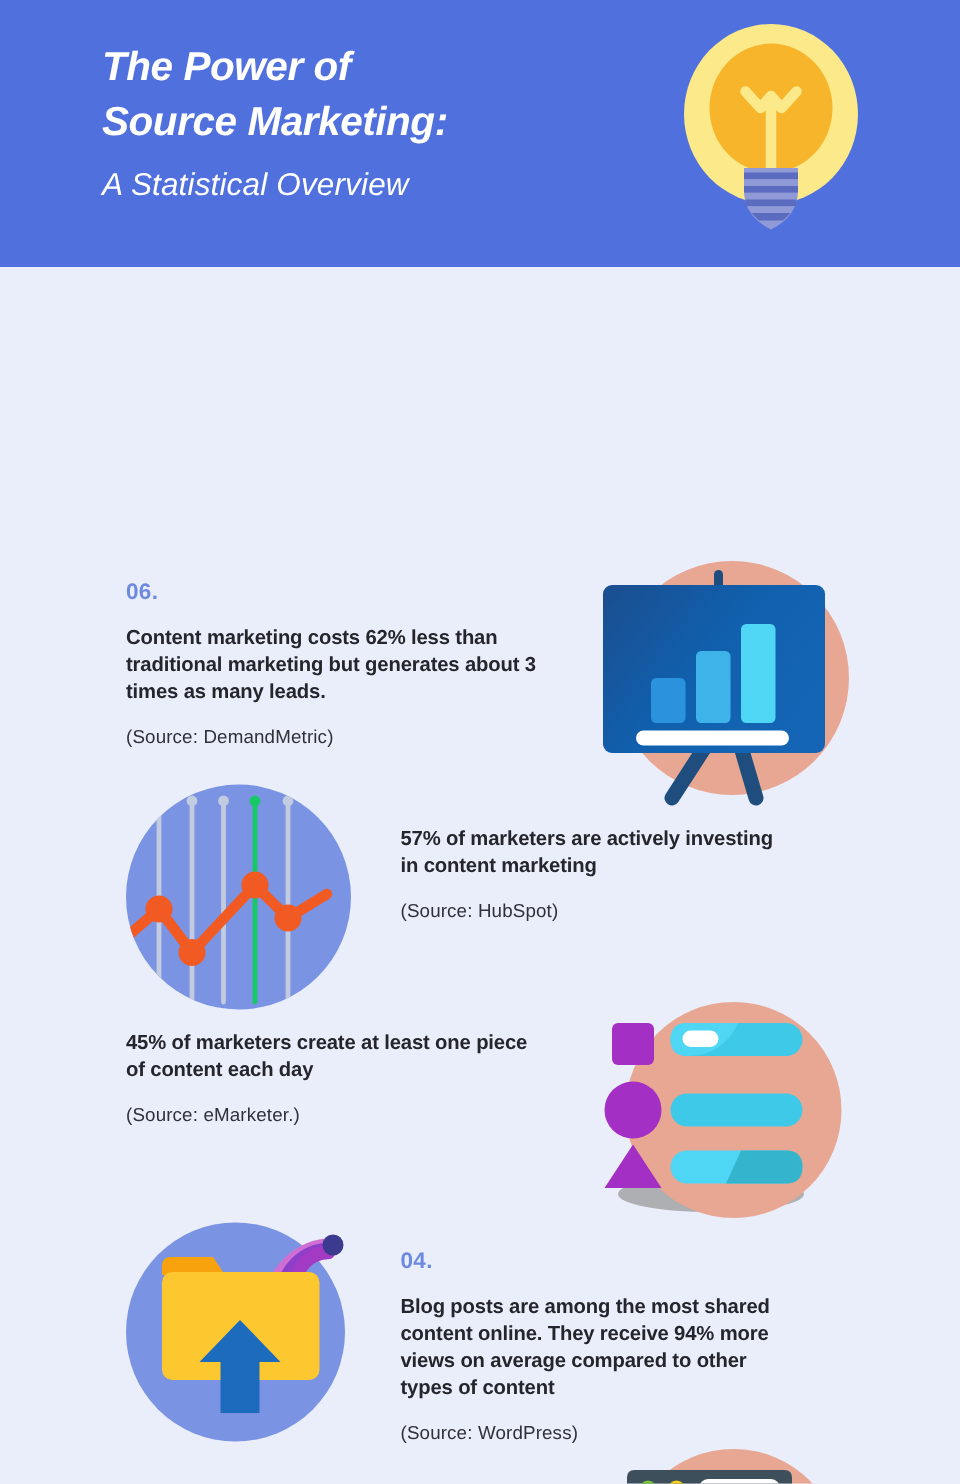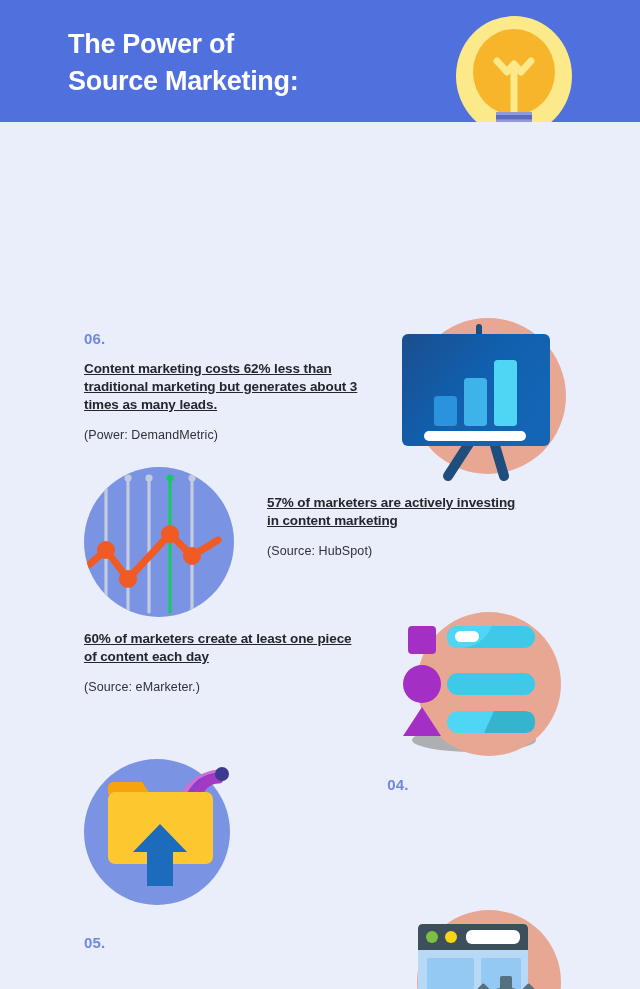--- a/index.html
+++ b/index.html
@@ -12,24 +12,25 @@
     background: #eaeefb;
     font-family: "Liberation Sans", sans-serif;
     overflow: hidden;
     position: relative;
   }
 
   
   .header {
     position: relative;
     width: 640px;
-    height: 122px;
+    height: 178px;
     background: #5070dd;
     box-sizing: border-box;
     overflow: hidden;
+    font-style: italic;
   }
   .header-text {
     position: absolute;
     left: 68px;
     top: 26px;
     width: 390px;
   }
   .title-line {
     color: #ffffff;
     font-size: 27px;
@@ -73,21 +74,20 @@
     font-weight: bold;
     letter-spacing: 0.2px;
     margin-bottom: 13px;
   }
   .stat {
     color: #25262c;
     font-size: 13.5px;
     font-weight: bold;
     line-height: 18px;
     letter-spacing: -0.1px;
-    text-decoration: underline;
   }
   .src {
     color: #2f3038;
     font-size: 12.5px;
     font-weight: normal;
     line-height: 16px;
     margin-top: 13px;
     letter-spacing: 0.1px;
   }
   .art {
@@ -95,20 +95,21 @@
   }
   svg { display: block; overflow: visible; }
 </style>
 </head>
 <body>
 
 <div class="header">
   <div class="header-text">
     <div class="title-line">The Power of</div>
     <div class="title-line">Source Marketing:</div>
+    <div class="subtitle">A Statistical Overview</div>
   </div>
 
   <div class="bulb-wrap">
     <svg width="128" height="140" viewBox="0 0 128 140">
       <ellipse cx="62" cy="62" rx="58" ry="60" fill="#fce98a"></ellipse>
       <ellipse cx="62" cy="58" rx="41" ry="43" fill="#f7b52c"></ellipse>
 
       <path d="M45 47 L55 58 L62 50 L69 58 L79 47" fill="none" stroke="#fce98a" stroke-width="7" stroke-linejoin="round" stroke-linecap="round"></path>
       <rect x="58.5" y="55" width="7" height="45" fill="#fce98a"></rect>
 
@@ -122,21 +123,21 @@
     </svg>
   </div>
 </div>
 
 <div class="content">
 
   <div class="row" style="top:46px;">
     <div class="txt" style="left:84px; top:162px; width:282px;">
       <div class="num">06.</div>
       <div class="stat">Content marketing costs 62% less than traditional marketing but generates about 3 times as many leads.</div>
-      <div class="src">(Power: DemandMetric)</div>
+      <div class="src">(Source: DemandMetric)</div>
     </div>
     <div class="art" style="left:398px; top:148px;">
       <svg width="180" height="170" viewBox="0 0 180 170">
         <circle cx="90" cy="80" r="78" fill="#e8a793"></circle>
 
         <g stroke="#1f4d7e" stroke-width="10" stroke-linecap="round">
           <line x1="72" y1="126" x2="50" y2="160"></line>
           <line x1="96" y1="126" x2="106" y2="160"></line>
         </g>
 
@@ -193,21 +194,21 @@
           <circle cx="44" cy="117" r="9" fill="#f15a22"></circle>
           <circle cx="86" cy="72" r="9" fill="#f15a22"></circle>
           <circle cx="108" cy="94" r="9" fill="#f15a22"></circle>
         </g>
       </svg>
     </div>
   </div>
 
   <div class="row" style="top:486px;">
     <div class="txt" style="left:84px; top:22px; width:272px;">
-      <div class="stat">60% of marketers create at least one piece of content each day</div>
+      <div class="stat">45% of marketers create at least one piece of content each day</div>
       <div class="src">(Source: eMarketer.)</div>
     </div>
     <div class="art" style="left:396px; top:4px;">
       <svg width="180" height="150" viewBox="0 0 180 150">
         <ellipse cx="78" cy="128" rx="62" ry="12" fill="#9a9a9a" opacity="0.75"></ellipse>
         <circle cx="93" cy="72" r="72" fill="#e8a793"></circle>
 
         <rect x="12" y="14" width="28" height="28" rx="4" fill="#a32fc4"></rect>
         <circle cx="26" cy="72" r="19" fill="#a32fc4"></circle>
         <path d="M26 95 L45 124 L7 124 Z" fill="#a32fc4"></path>
@@ -218,22 +219,24 @@
           <rect x="59" y="19" width="24" height="11" rx="5.5" fill="#ffffff"></rect>
           <rect x="51" y="61" width="88" height="22" rx="11" fill="#3fc9e8"></rect>
           <rect x="51" y="99" width="88" height="22" rx="11" fill="#4fd6f5"></rect>
           <path d="M98 99 L128 99 Q139 99 139 110 Q139 121 128 121 L88 121 Z" fill="#35b4ce"></path>
         </g>
       </svg>
     </div>
   </div>
 
   <div class="row" style="top:624px;">
-    <div class="txt" style="left:267px; top:30px; width:262px;text-align:center;">
+    <div class="txt" style="left:267px; top:30px; width:262px;">
       <div class="num">04.</div>
+      <div class="stat">Blog posts are among the most shared content online. They receive 94% more views on average compared to other types of content</div>
+      <div class="src">(Source: WordPress)</div>
     </div>
     <div class="art" style="left:84px; top:6px;">
       <svg width="158" height="160" viewBox="0 0 158 160">
         <circle cx="73" cy="80" r="73" fill="#7b93e3"></circle>
 
         <g fill="none" stroke-linecap="round">
           <path d="M96 64 A42 42 0 0 1 138 22" stroke="#cf6fd4" stroke-width="9"></path>
           <path d="M104 57 A32 32 0 0 1 136 25" stroke="#8e3fc9" stroke-width="9"></path>
           <path d="M113 49 A22 22 0 0 1 135 27" stroke="#a33ac4" stroke-width="9"></path>
           <circle cx="138" cy="22" r="7" fill="#3b3a8f"></circle>

